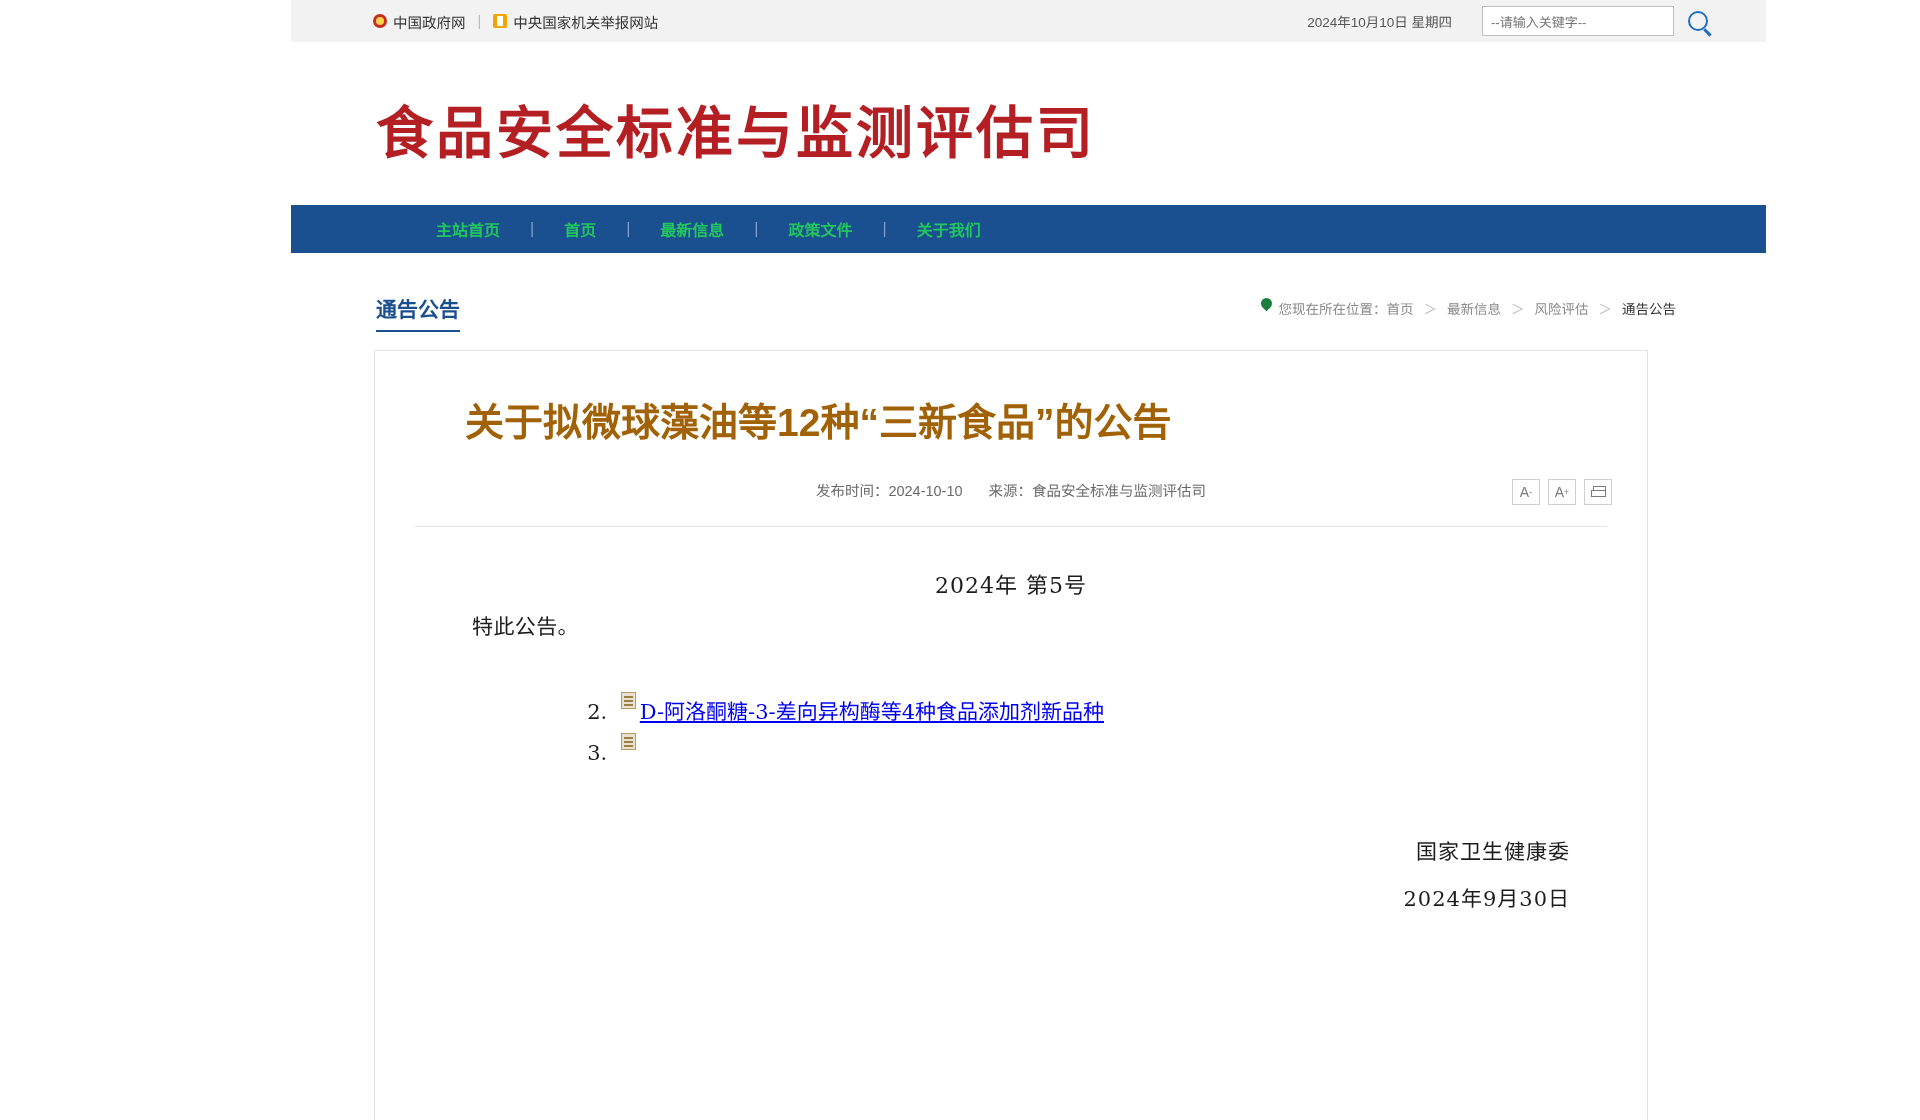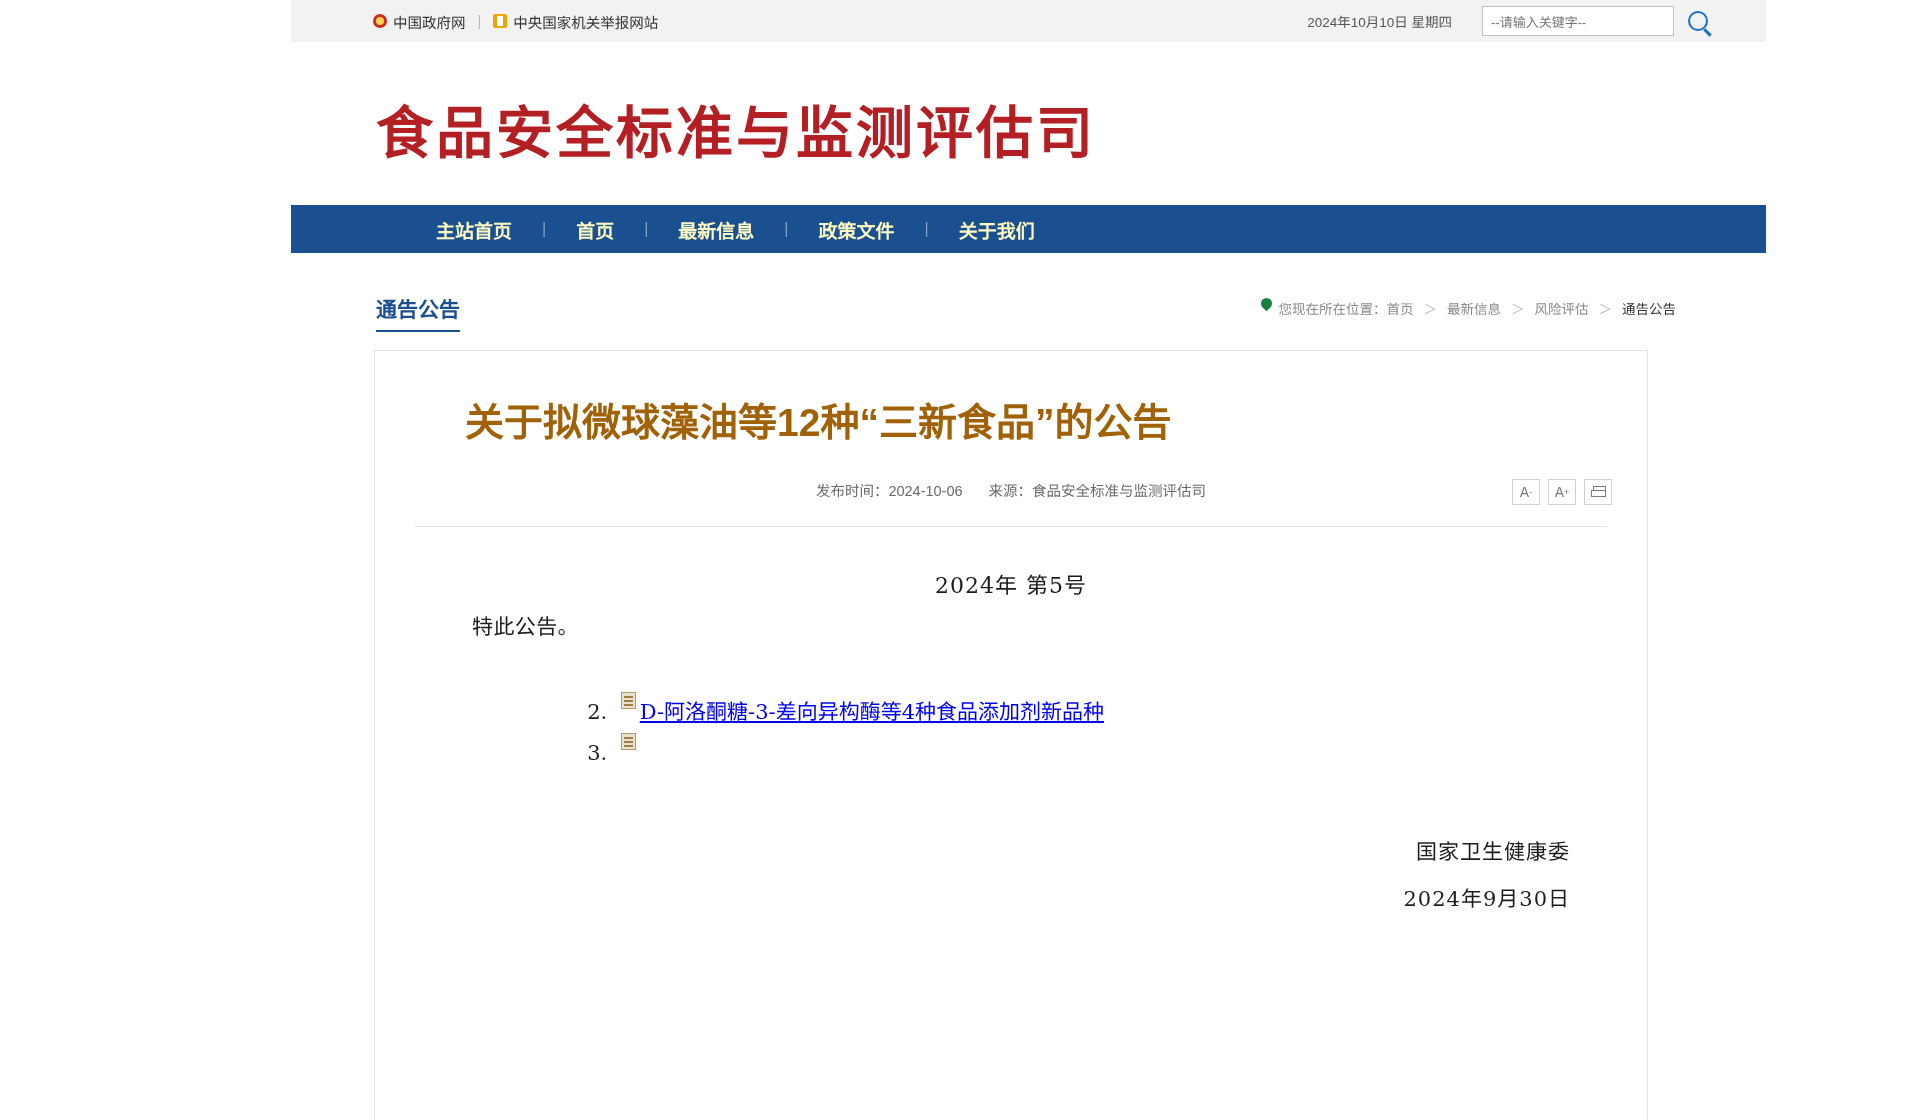--- a/index.html
+++ b/index.html
@@ -166,23 +166,23 @@
     background: #1a4f90;
     display: flex;
     align-items: center;
   }
   .nav-inner {
     display: flex;
     align-items: center;
     margin-left: 115px;
   }
   .nav a {
-    color: #fef9c3;
+    color: #22c55e;
     text-decoration: none;
-    font-size: 19px;
+    font-size: 16px;
     font-weight: bold;
     padding: 0 30px;
     white-space: nowrap;
   }
   .nav-sep {
     color: #7fa0c8;
     font-size: 16px;
   }
   
   .crumb-row {
@@ -405,21 +405,21 @@
       <a href="#">风险评估</a>
       <span class="sep">＞</span>
       <span class="cur">通告公告</span>
     </div>
   </div>
 
   <div class="card">
     <div class="art-title">关于拟微球藻油等12种“三新食品”的公告</div>
 
     <div class="art-meta">
-      <span>发布时间：</span><span>2024-10-06</span><span class="gap"></span><span>来源：</span><span>食品安全标准与监测评估司</span>
+      <span>发布时间：</span><span>2024-10-10</span><span class="gap"></span><span>来源：</span><span>食品安全标准与监测评估司</span>
 
       <div class="meta-tools">
         <div class="tool-btn">
           <span>A</span>
             <sup>-</sup>
         </div>
         <div class="tool-btn">
           <span>A</span>
             <sup>+</sup>
         </div>

